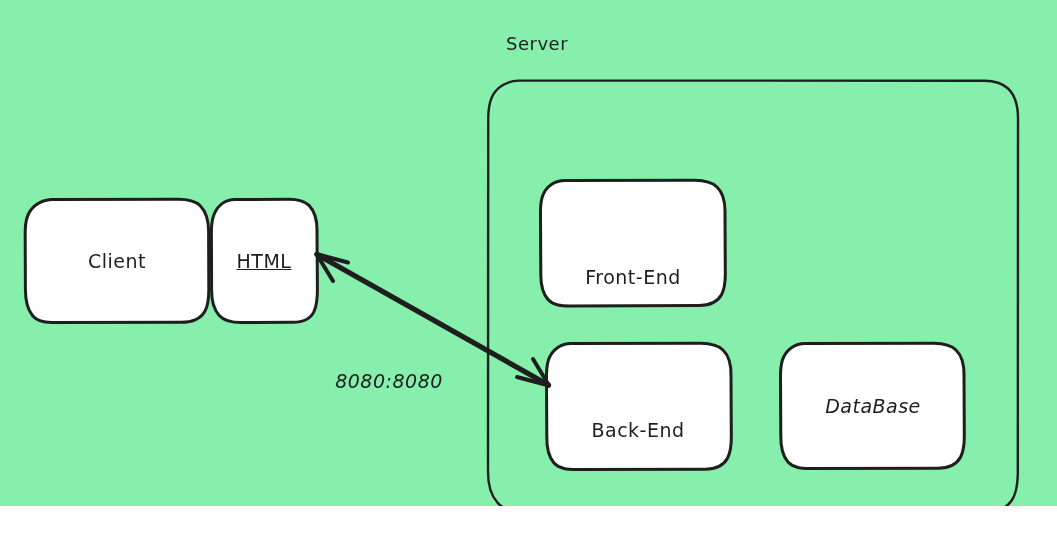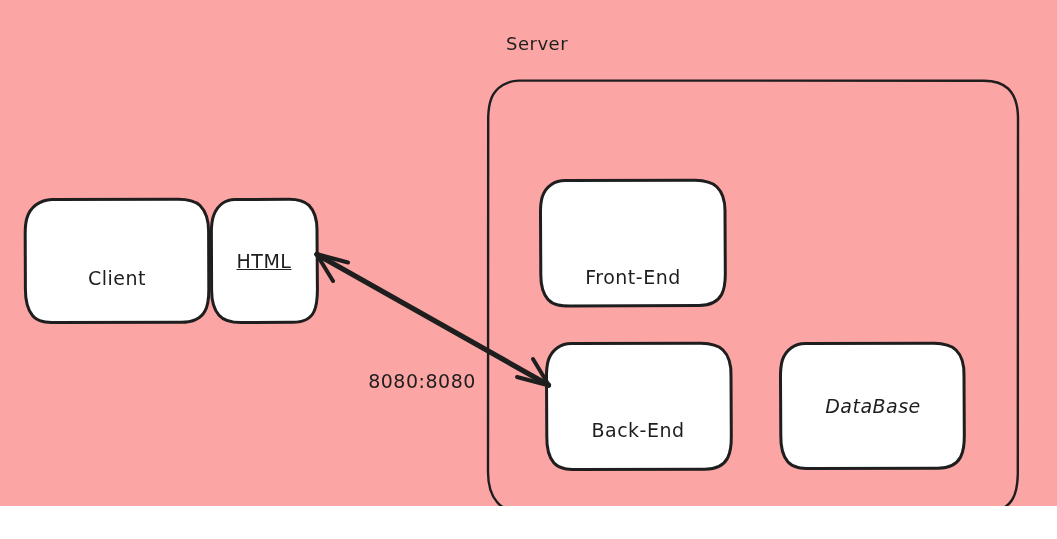--- a/index.html
+++ b/index.html
@@ -8,21 +8,21 @@
     padding: 0;
     background: #ffffff;
   }
   body {
     font-family: "DejaVu Sans", sans-serif;
   }
   #canvas {
     position: relative;
     width: 1057px;
     height: 506px;
-    background: #fca5a5;
+    background: #86efac;
     overflow: hidden;
   }
   #sketch {
     position: absolute;
     left: 0;
     top: 0;
     width: 1057px;
     height: 539px;
   }
   .node-label {
@@ -153,32 +153,32 @@
       <path d="M 316.5 254 L 348 262.5" fill="none" stroke="#1e1e1e" stroke-width="4" stroke-linecap="round"></path>
       <path d="M 316.5 254 L 333 281" fill="none" stroke="#1e1e1e" stroke-width="4" stroke-linecap="round"></path>
 
       <path d="M 549 385.5 L 517 377" fill="none" stroke="#1e1e1e" stroke-width="4" stroke-linecap="round"></path>
       <path d="M 549 385.5 L 533 359" fill="none" stroke="#1e1e1e" stroke-width="4" stroke-linecap="round"></path>
     </g>
   </svg>
 
   <div class="node-label size-group" style="left:506px; top:43px; transform:translate(0,-50%);">Server</div>
 
-  <div class="node-label size-box" style="left:117px; top:278px;">Client</div>
+  <div class="node-label size-box" style="left:117px; top:261px;">Client</div>
 
   <div class="node-label size-box" style="left:264px; top:261px;text-decoration:underline;">HTML</div>
 
   <div class="node-label size-box" style="left:633px; top:243px;margin-top:34px;">Front-End</div>
 
   <div class="node-label size-box" style="left:638px; top:430px;">Back-End</div>
 
   <div class="node-label size-box" style="left:873px; top:406px;font-style:italic;">DataBase</div>
 
 
-  <div class="node-label size-edge" style="left:422px; top:381px;">8080:8080</div>
+  <div class="node-label size-edge" style="left:389px; top:381px;font-style:italic;">8080:8080</div>
 
   <div class="hit" style="left:25px; top:199px; width:184px; height:123px;"></div>
   <div class="hit" style="left:211px; top:199px; width:106px; height:123px;"></div>
   <div class="hit" style="left:540px; top:180px; width:186px; height:125px;"></div>
   <div class="hit" style="left:546px; top:343px; width:185px; height:126px;"></div>
   <div class="hit" style="left:780px; top:343px; width:186px; height:125px;"></div>
   <div class="hit" style="left:488px; top:80px; width:530px; height:90px;"></div>
 
 </div>
 

